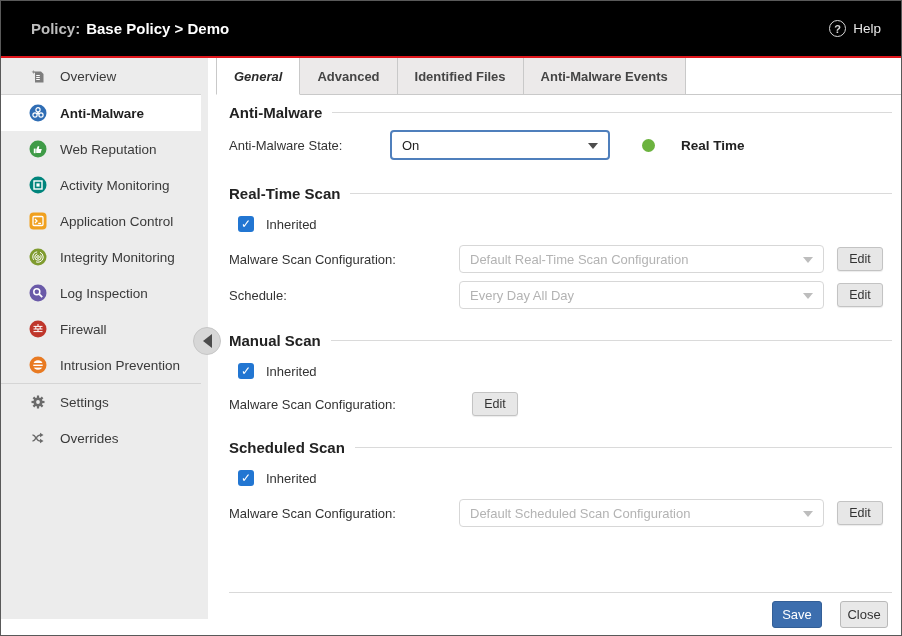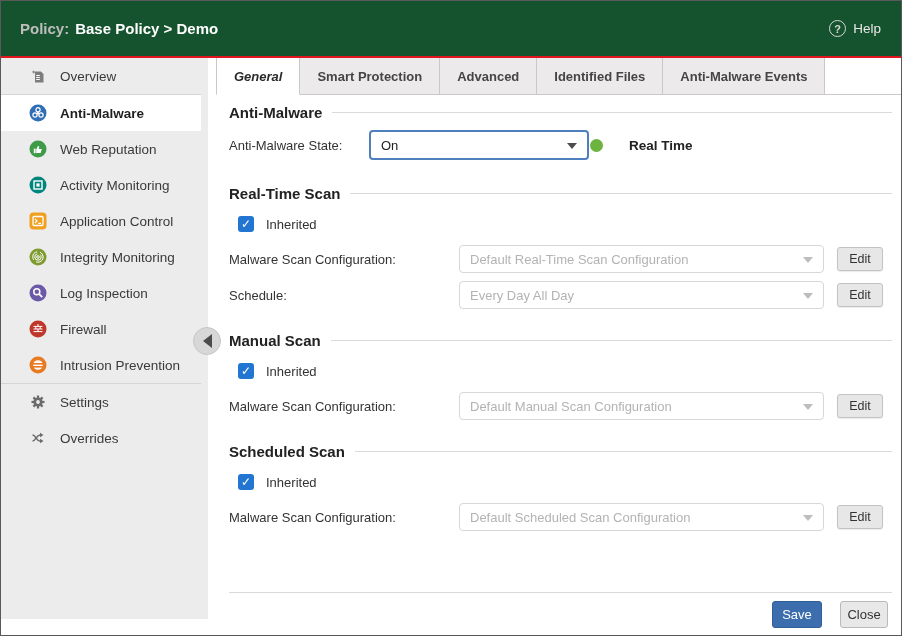--- a/index.html
+++ b/index.html
@@ -1,20 +1,20 @@
 <!DOCTYPE html>
 <html><head>
 <meta charset="utf-8">
 <style>
   * { margin:0; padding:0; box-sizing:border-box; }
   body { font-family:"Liberation Sans", sans-serif; background:#fff; }
   .window{ position:relative; width:902px; height:636px; border:1px solid #595959; overflow:hidden; background:#fff; }
 
   
-  .topbar{ position:absolute; top:0; left:0; right:0; height:55px; background:#14532d; display:flex; align-items:center; justify-content:space-between; padding:0 20px 0 19px;gap:16px; }
+  .topbar{ position:absolute; top:0; left:0; right:0; height:55px; background:#000000; display:flex; align-items:center; justify-content:space-between; padding:0 20px 0 30px;gap:16px; }
   .title{ font-size:15px; font-weight:bold; }
   .title .prefix{ color:#bdbdbd; margin-right:6px; }
   .title .name{ color:#ffffff; }
   .help{ display:flex; align-items:center; gap:7px; color:#e8e8e8; font-size:13.5px; cursor:pointer; }
   .help-q{ width:17px; height:17px; border:1.5px solid #d8d8d8; border-radius:50%; color:#d8d8d8; font-size:11px; font-weight:bold; display:flex; align-items:center; justify-content:center; }
   .redline{ position:absolute; top:55px; left:0; right:0; height:2px; background:#e0161c; }
 
   
   .sidebar{ position:absolute; top:57px; left:0; width:242px; bottom:16px; background:#ececec; }
   .sidebar-gutter{ position:absolute; top:0; right:0; bottom:0; width:7px; background:#dedede; border-left:1px solid #d2d2d2; }
@@ -44,38 +44,38 @@
   .lbl.w-state{ width:140px; }
   .lbl.w-config{ width:230px; }
 
   .select{ position:relative; background:#fff; border-radius:4px; display:flex; align-items:center; font-size:13px; padding:0 26px 0 10px; }
   .select.enabled{ width:220px; height:30px; border:2px solid #4f7fbc; color:#222; cursor:pointer; }
   .select.disabled{ width:365px; height:28px; border:1px solid #d7d7d7; color:#b3b3b3;text-align:center; }
   .caret{ position:absolute; right:10px; top:50%; margin-top:-2px; width:0; height:0; border-left:5px solid transparent; border-right:5px solid transparent; }
   .caret.dark{ border-top:6px solid #4d4d4d; }
   .caret.gray{ border-top:6px solid #bdbdbd; }
 
-  .status{ display:flex; align-items:center; margin-left:1px; }
+  .status{ display:flex; align-items:center; margin-left:11px; }
   .dot{ width:13px; height:13px; border-radius:50%; background:#6cb33f; }
   .status-text{ margin-left:26px; font-size:13.5px; font-weight:bold; color:#222; }
 
   .checkbox-row{ display:flex; align-items:center; margin-left:9px; }
   .checkbox{ width:16px; height:16px; background:#2276d2; border-radius:3px; color:#fff; font-size:12px; line-height:16px; text-align:center; cursor:pointer; }
   .checkbox-label{ margin-left:12px; font-size:13px; color:#333; }
 
   .edit-btn{ margin-left:13px; width:46px; height:24px; background:#e7e7e7; border:1px solid #c3c3c3; border-radius:3px; font-size:12.5px; color:#333; display:flex; align-items:center; justify-content:center; cursor:pointer; box-shadow:0 1px 1px rgba(0,0,0,.08); }
 
   
   .footer{ position:absolute; left:21px; right:9px; bottom:0; height:43px; border-top:1px solid #d9d9d9; display:flex; align-items:center; justify-content:flex-end; gap:18px; padding-right:4px; }
   .btn{ height:27px; border-radius:3px; font-size:13px; display:flex; align-items:center; justify-content:center; cursor:pointer; }
   .btn.save{ width:50px; background:#3c6eae; border:1px solid #335f97; color:#fff; }
   .btn.close{ width:48px; background:#e8e8e8; border:1px solid #b9b9b9; color:#333; }
 
   
-  .mt9{ margin-top:9px; } .mt13{ margin-top:13px; } .mt14{ margin-top:14px; } .mt22{ margin-top:22px; } .mt24{ margin-top:24px; } .mt8{ margin-top:8px; }
+  .mt9{ margin-top:9px;gap:21px; } .mt13{ margin-top:13px; } .mt14{ margin-top:14px; } .mt22{ margin-top:22px; } .mt24{ margin-top:24px; } .mt8{ margin-top:8px; }
 </style>
 </head>
 <body>
 
 <div class="window">
 
   <div class="topbar">
     <div class="title">
       <span class="prefix">Policy:</span><span class="name">Base Policy &gt; Demo</span>
     </div>
@@ -220,23 +220,20 @@
       </div>
   </div>
 
   <div class="content">
 
     <div class="tabbar">
       <div class="tab active">
           <span>General</span>
         </div>
       <div class="tab">
-          <span>Smart Protection</span>
-        </div>
-      <div class="tab">
           <span>Advanced</span>
         </div>
       <div class="tab">
           <span>Identified Files</span>
         </div>
       <div class="tab">
           <span>Anti-Malware Events</span>
         </div>
     </div>
 
@@ -283,24 +280,20 @@
 
       <div class="section-head mt22">
         <span>Manual Scan</span>
       </div>
       <div class="checkbox-row mt14">
         <span class="checkbox">✓</span>
         <span class="checkbox-label">Inherited</span>
       </div>
       <div class="row mt13">
         <span class="lbl w-config">Malware Scan Configuration:</span>
-        <div class="select disabled">
-          <span>Default Manual Scan Configuration</span>
-          <span class="caret gray"></span>
-        </div>
         <div class="edit-btn">Edit</div>
       </div>
 
       <div class="section-head mt22">
         <span>Scheduled Scan</span>
       </div>
       <div class="checkbox-row mt14">
         <span class="checkbox">✓</span>
         <span class="checkbox-label">Inherited</span>
       </div>

